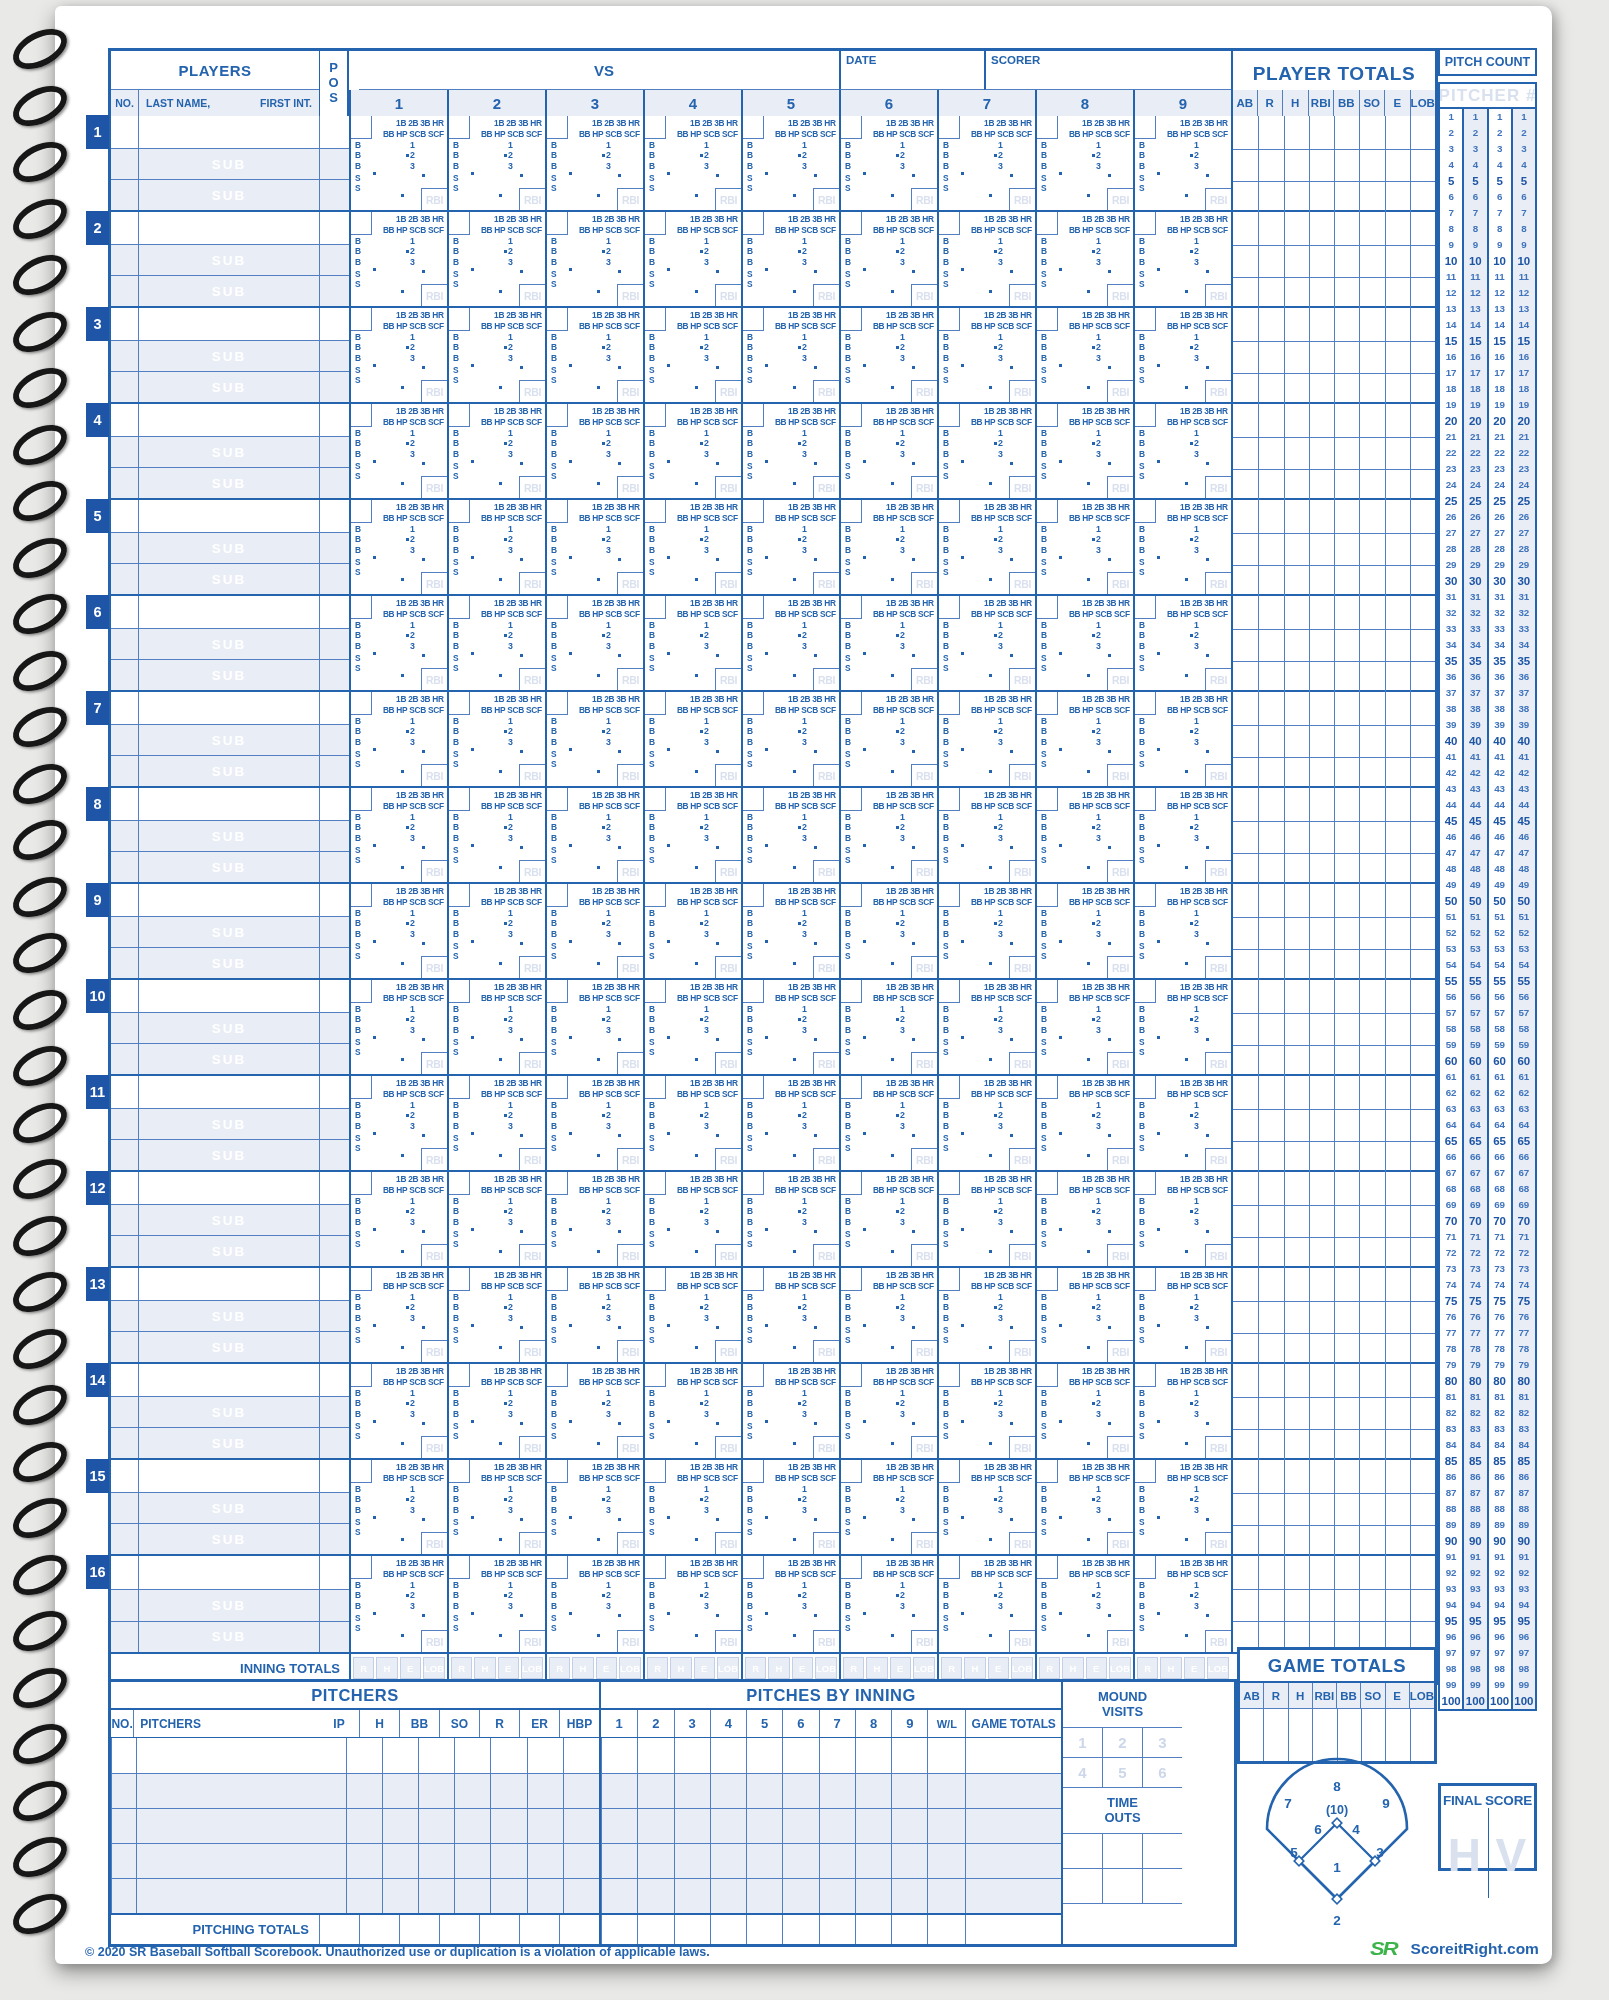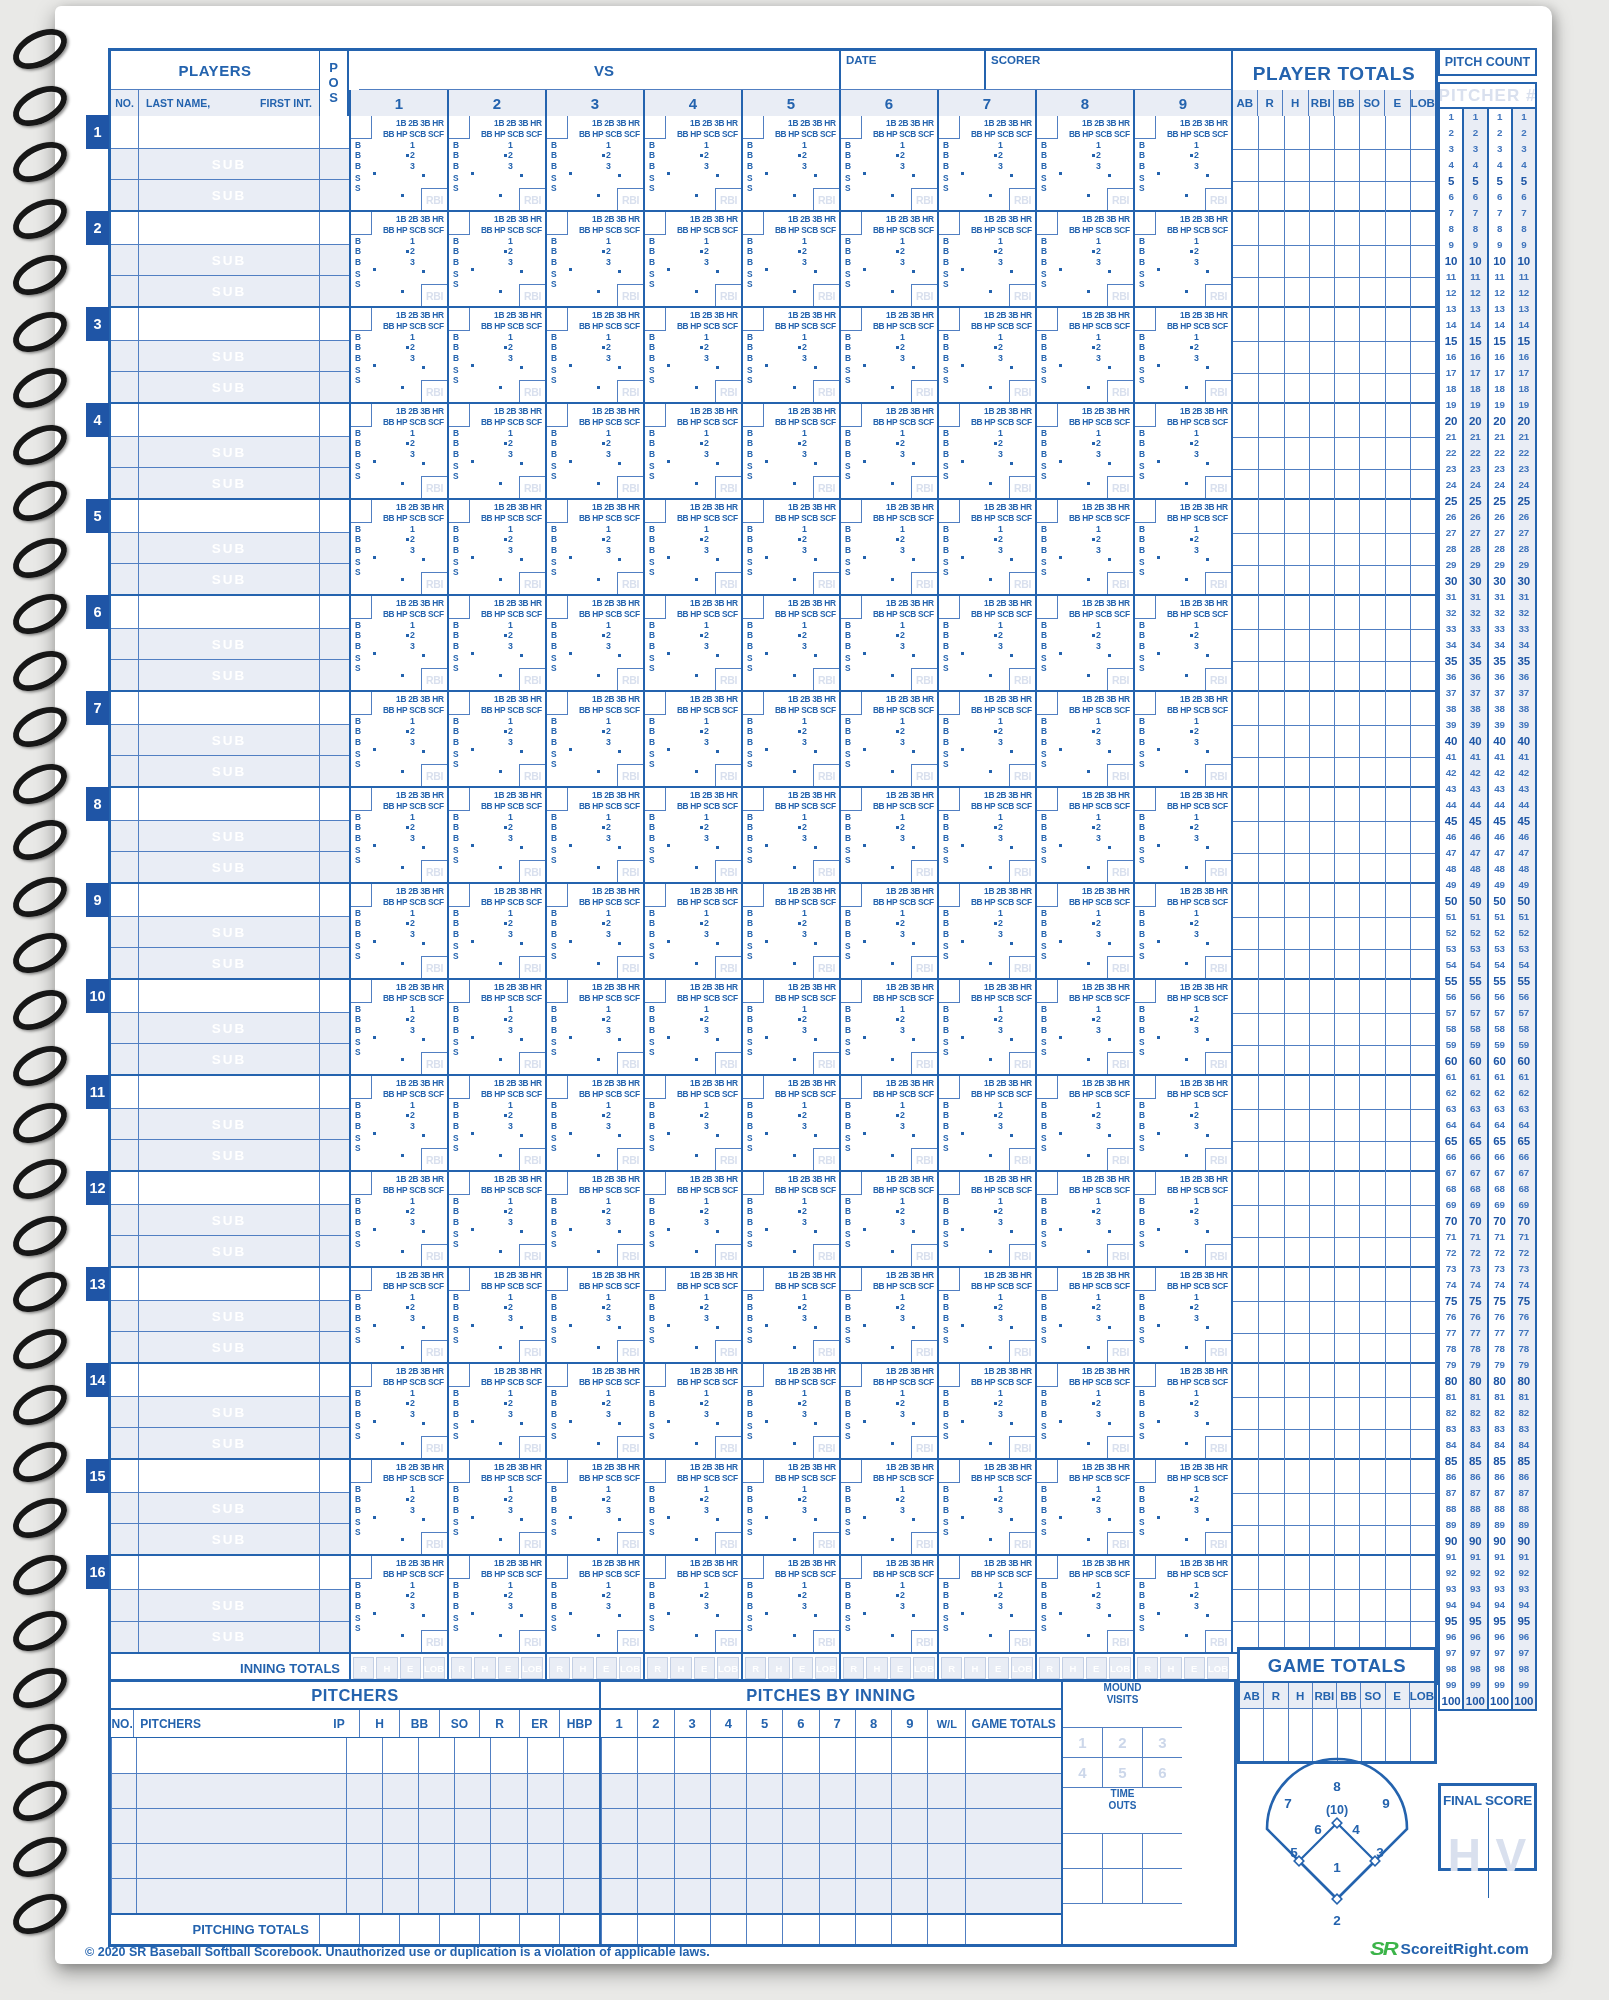--- a/index.html
+++ b/index.html
@@ -110,22 +110,22 @@
   .ptot{height:31px;border-top:2px solid var(--ink);display:flex;align-items:center}
   .ptot-label{width:260px;display:flex;justify-content:flex-end;padding-right:10px;font-size:13px;font-weight:700;color:var(--ink)}
   .mi{width:36.4px;display:flex;align-items:center;justify-content:center;font-size:13px;border-left:1.2px solid var(--thin)}
   .mi:first-child{border-left:none}
   .mi-wl{width:38px;font-size:11px}
   .mi-gt{width:96px;font-size:12px;letter-spacing:-.2px}
   .mcell{border-left:1.2px solid var(--thin)}
   .m-i{width:36.4px}
   .m-wl{width:38px}
   .m-gt{width:96px}
-  .mv-label{height:46px;display:flex;flex-direction:column;align-items:center;justify-content:flex-start;
-            font-size:10px;font-weight:700;color:var(--ink);line-height:1.15;border-bottom:1.2px solid var(--thin);text-align:center}
+  .mv-label{height:46px;display:flex;flex-direction:column;align-items:center;justify-content:center;
+            font-size:13px;font-weight:700;color:var(--ink);line-height:1.15;border-bottom:1.2px solid var(--thin);text-align:center}
   .mv-row{height:30px;display:flex;border-bottom:1.2px solid var(--thin)}
   .mv-c{flex:1;border-left:1.2px solid var(--thin);display:flex;align-items:center;justify-content:center;
         color:#ccd7ea;font-size:15px;font-weight:700}
   .mv-c:first-child{border-left:none}
   .to-row{height:35px;display:flex;border-bottom:1.2px solid var(--thin)}
   .to-c{flex:1;border-left:1.2px solid var(--thin)}
   .to-c:first-child{border-left:none}
   
   .gt-box{position:absolute;left:1182px;top:1641px;width:200px;border:3px solid var(--ink);background:#fff}
   .gt-title{height:33px;display:flex;align-items:center;justify-content:center;font-size:18.5px;font-weight:700;
@@ -142,21 +142,21 @@
   .fs{position:absolute;left:1383px;top:1777px;width:99px;height:88px;border:3px solid var(--ink);background:#fff}
   .fs-title{height:28px;display:flex;align-items:center;justify-content:center;font-size:13.5px;font-weight:700;color:var(--ink);letter-spacing:-.2px}
   .fs-body{position:relative;height:84px}
   .fs-body::before{content:"";position:absolute;left:50%;top:-6px;bottom:0;width:1.6px;background:var(--ink)}
   .fs-h,.fs-v{position:absolute;top:2px;width:50%;text-align:center;font-size:46px;font-weight:700;color:var(--wm);line-height:78px}
   .fs-h{left:0}.fs-v{right:0}
   
   .foot-copy{position:absolute;left:30px;top:1939px;font-size:12.5px;font-weight:700;color:var(--ink)}
   .brand{position:absolute;left:1315px;top:1930px;display:flex;align-items:center}
   .brand .sr{color:var(--green);font-weight:700;font-size:22px;font-style:italic;letter-spacing:-2px;transform:scaleY(.85)}
-  .brand .site{color:var(--ink);font-weight:700;font-size:15.5px;margin-left:4px}
+  .brand .site{color:var(--ink);font-weight:700;font-size:15.5px;margin-left:14px}
 </style>
 </head>
 <body>
 
 <div class="page">
   <div id="spiral">
       <div class="coil" style="top: 26px;"></div>
       <div class="coil" style="top: 82.5px;"></div>
       <div class="coil" style="top: 139px;"></div>
       <div class="coil" style="top: 195.5px;"></div>

